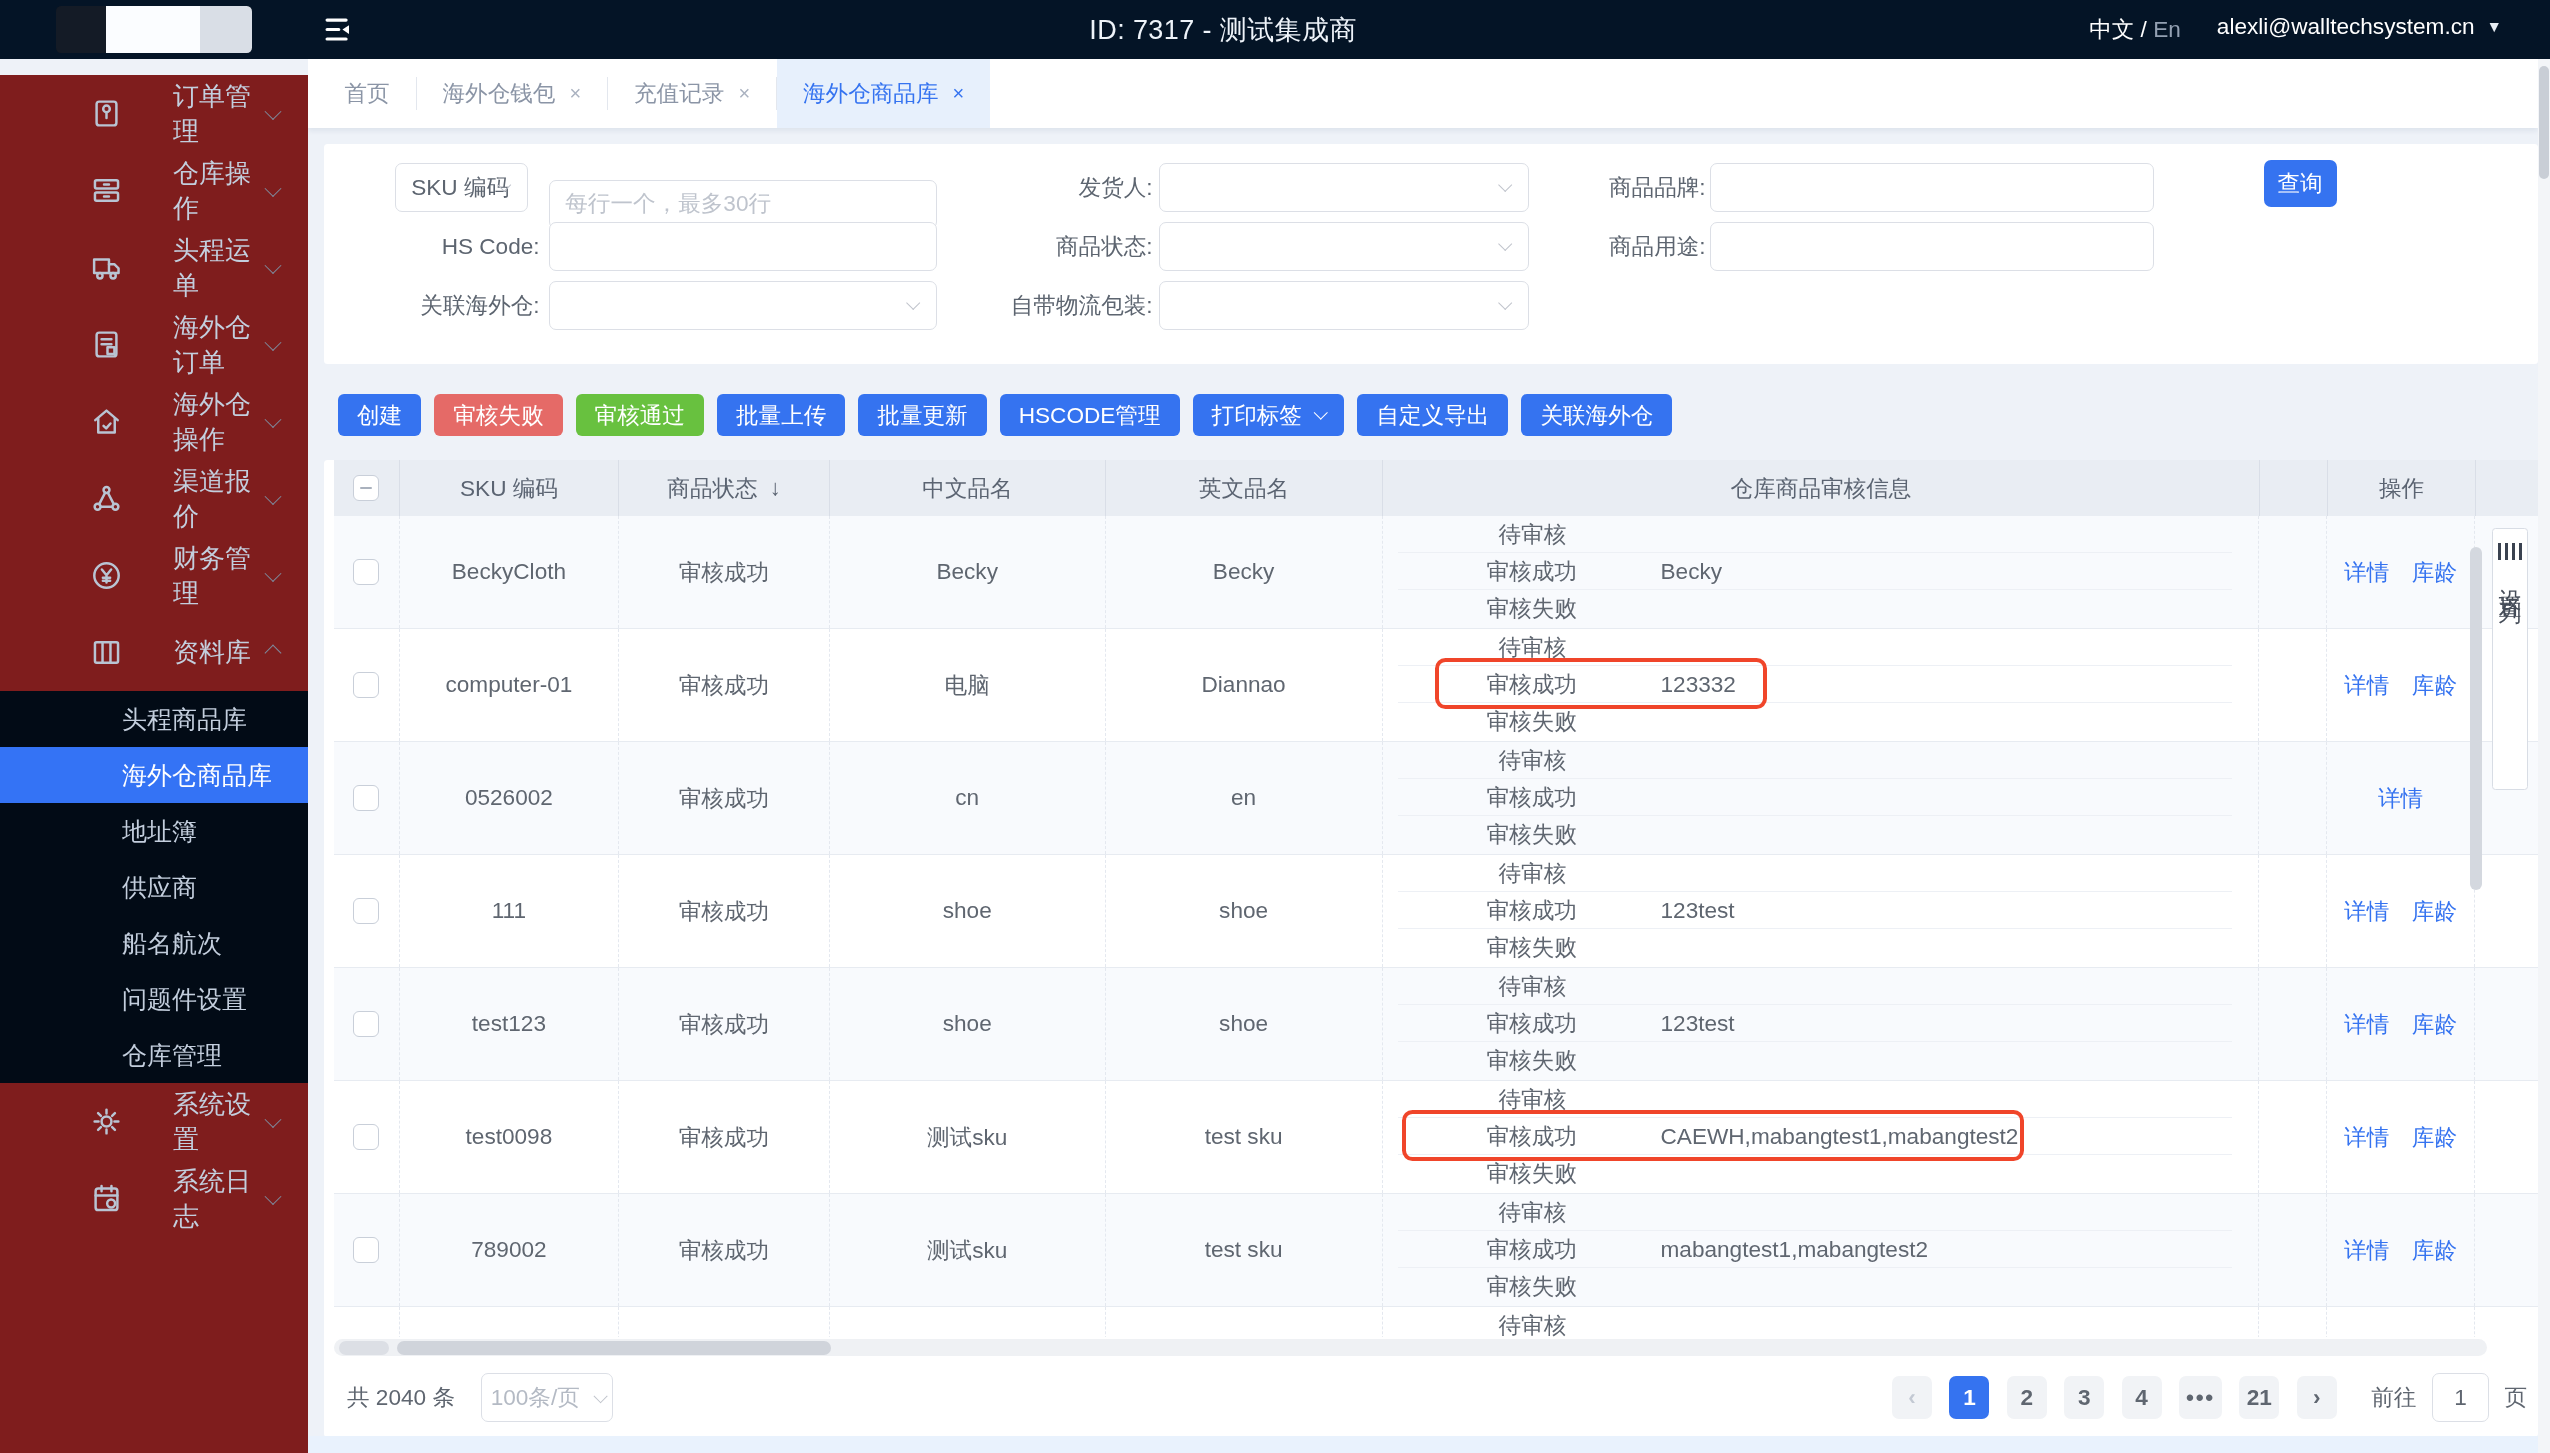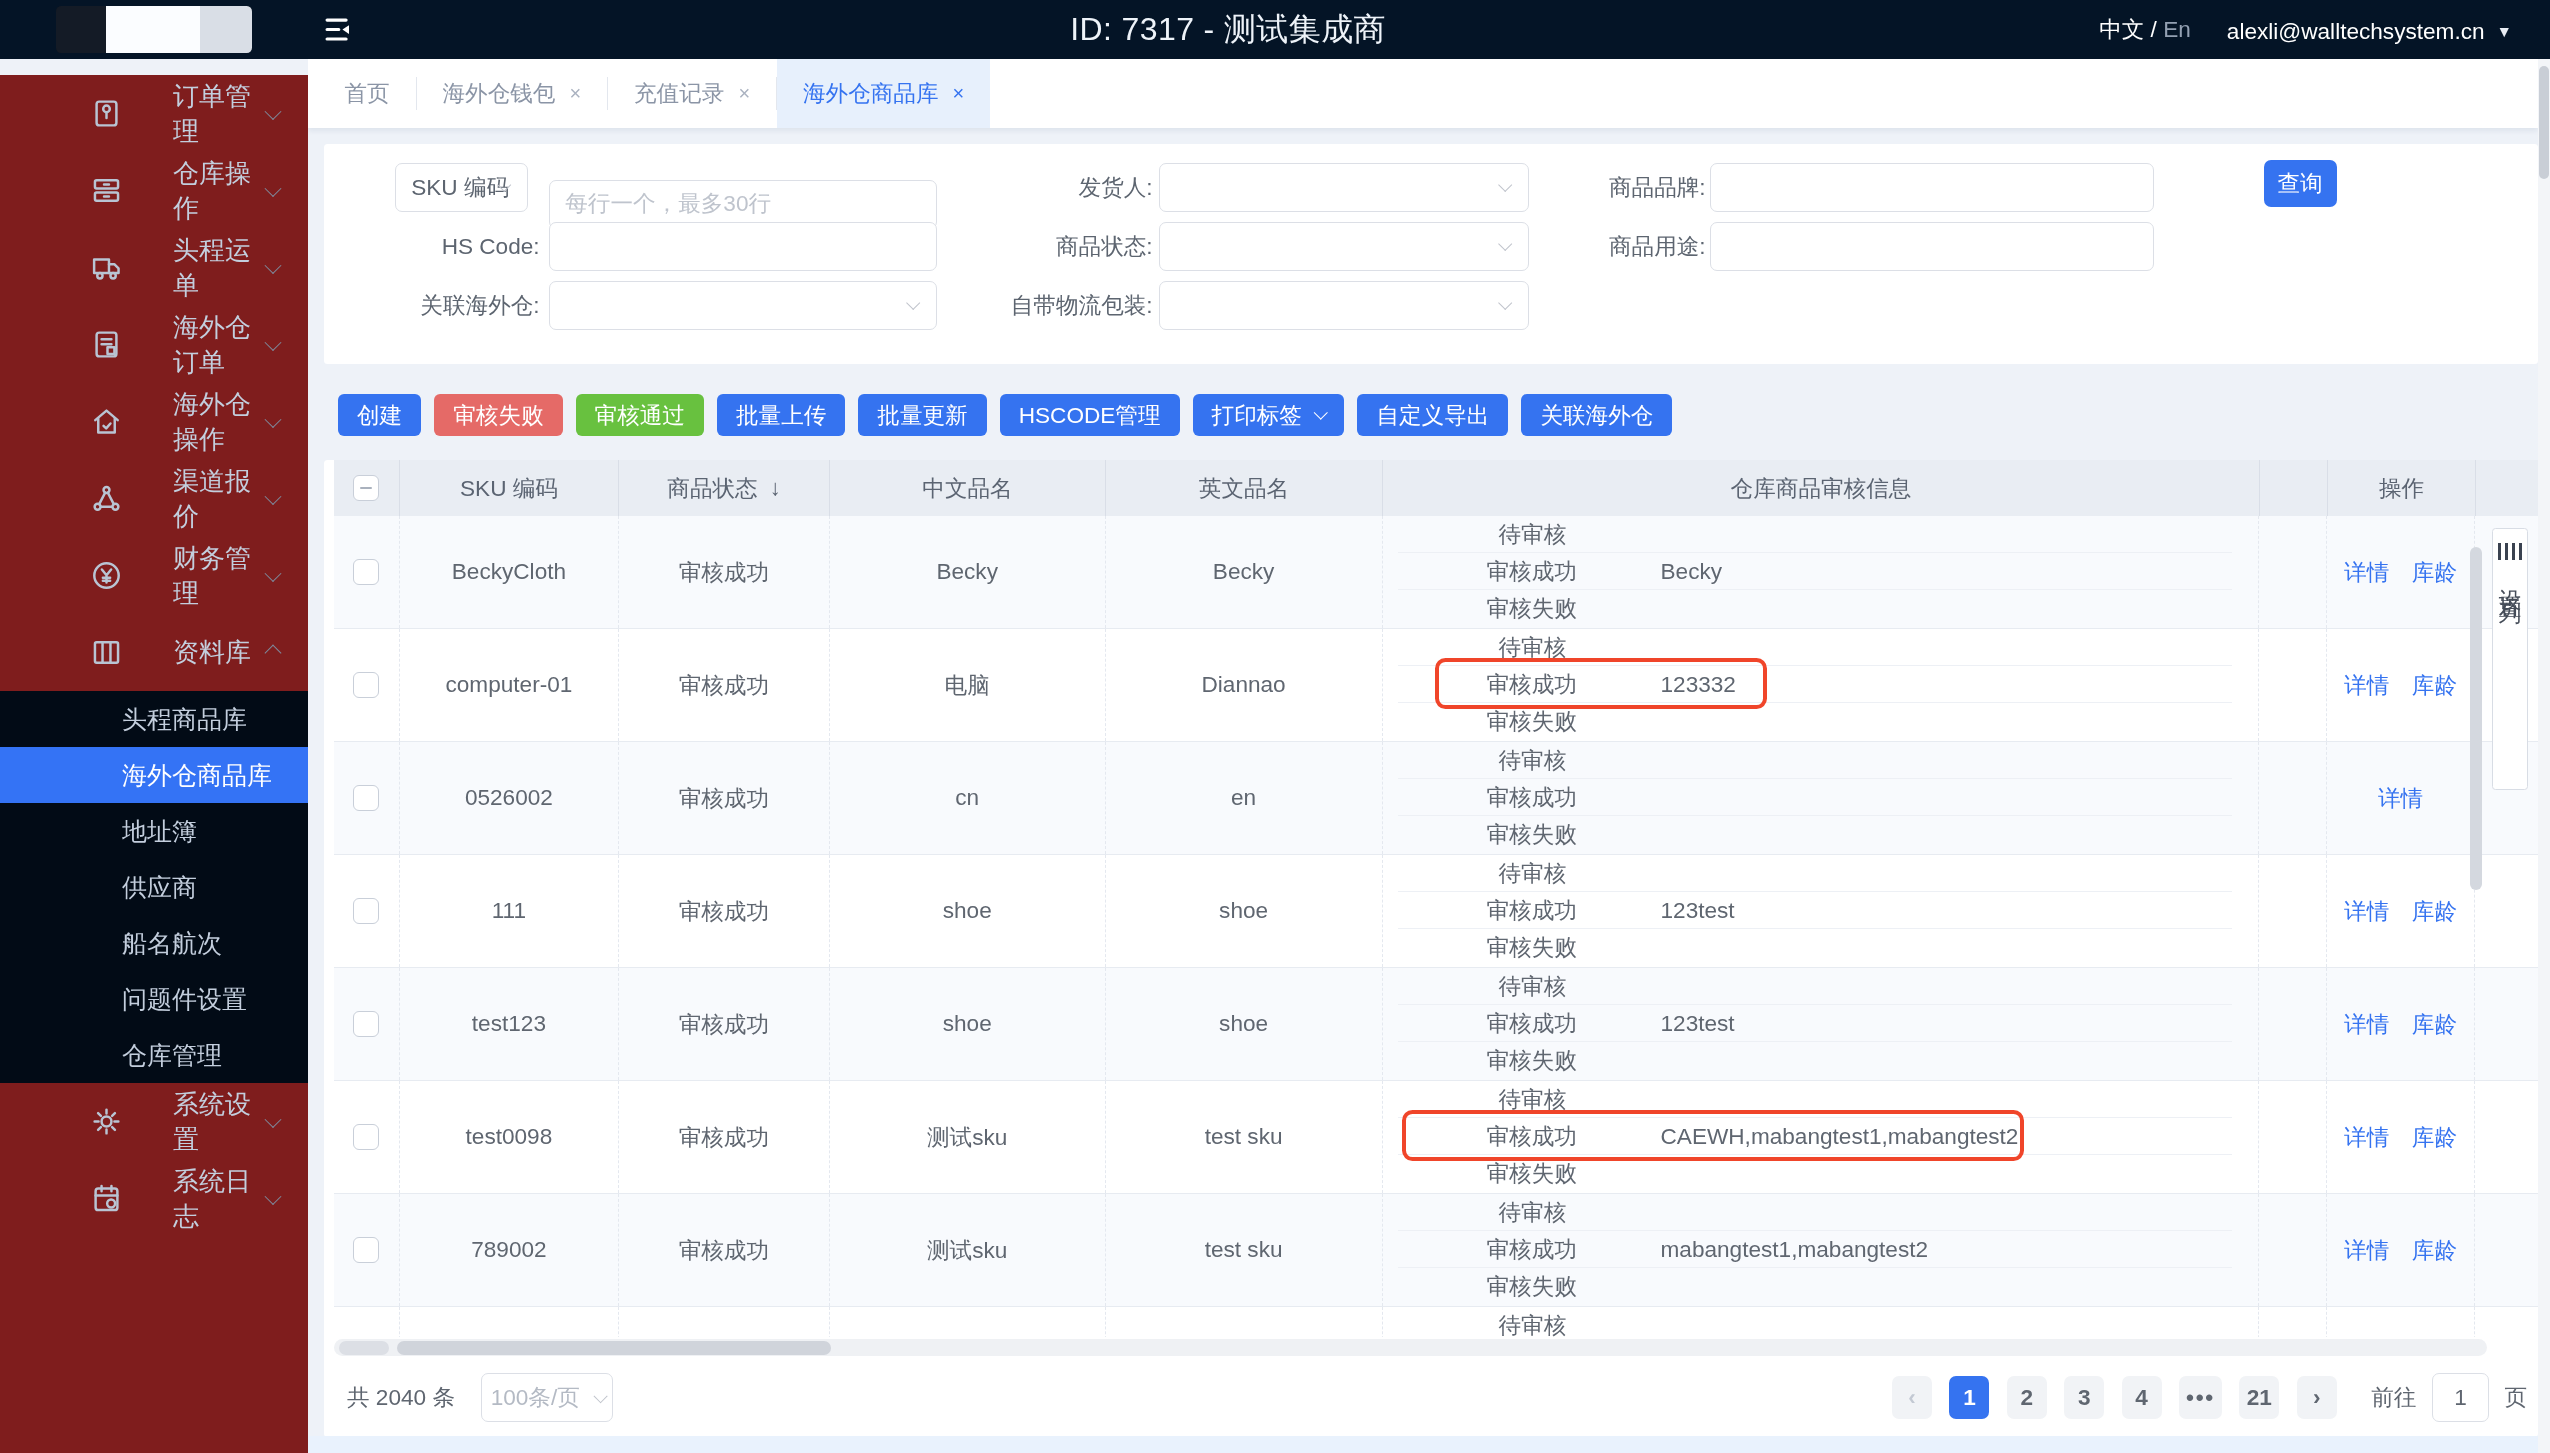--- a/index.html
+++ b/index.html
@@ -7,22 +7,22 @@
   *{box-sizing:border-box}
   
   .topbar{position:absolute;left:0;top:0;width:2550px;height:59px;background:#041426;
     display:flex;align-items:center;z-index:20}
   .logo-zone{width:308px;display:flex;justify-content:center;align-items:center}
   .logo{width:196px;height:47px;border-radius:5.2px;overflow:hidden;display:flex;background:#10161f}
   .logo i{display:block;height:100%}
   .logo .l1{width:50px;background:#141b26}.logo .l2{width:94px;background:#fbfdff}
   .logo .l3{width:52px;background:#d9dee6}
   .collapse{margin-left:14px;display:flex;align-items:center}
-  .tb-title{flex:1;text-align:center;color:#eef3f9;font-size:32px;letter-spacing:0.4px}
-  .tb-right{display:flex;align-items:flex-end;gap:36px;margin-right:38px;color:#fff;font-size:22.6px;white-space:nowrap}
+  .tb-title{flex:1;text-align:center;color:#eef3f9;font-size:27px;letter-spacing:0.4px}
+  .tb-right{display:flex;align-items:flex-start;gap:36px;margin-right:48px;color:#fff;font-size:22.6px;white-space:nowrap}
   .lang .en{color:#93a0b2}
   .user{display:flex;align-items:center;gap:12px}
   .caret{font-size:15.6px;color:#e8edf4}
   
   .sidebar{position:absolute;left:0;top:75px;bottom:0;width:308px;background:#7f1d1d;overflow:hidden;z-index:15}
   .side-item{height:77px;display:flex;align-items:center;padding:0 29.5px 0 89px;color:#c3cedd;font-size:26px;cursor:pointer}
   .side-icon{width:35px;height:35px;margin-right:49px;flex:0 0 auto;display:flex;align-items:center;justify-content:center}
   .side-icon svg{width:33px;height:33px;stroke:#b9c4d3;fill:none;stroke-width:1.5;stroke-linecap:round;stroke-linejoin:round}
   .chev{width:12px;height:12px;border-right:1.7px solid #7e8a9c;border-bottom:1.7px solid #7e8a9c;margin-left:auto;flex:0 0 auto}
   .chev.down{transform:rotate(45deg) translate(-1.7px,-1.7px)}

